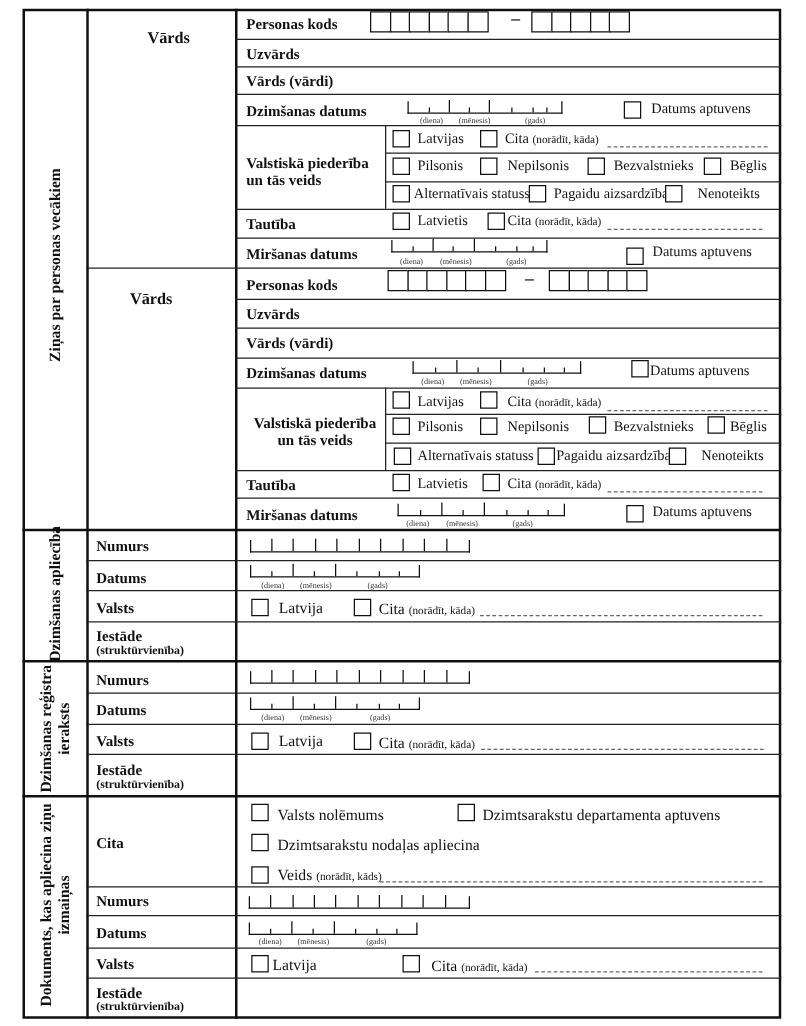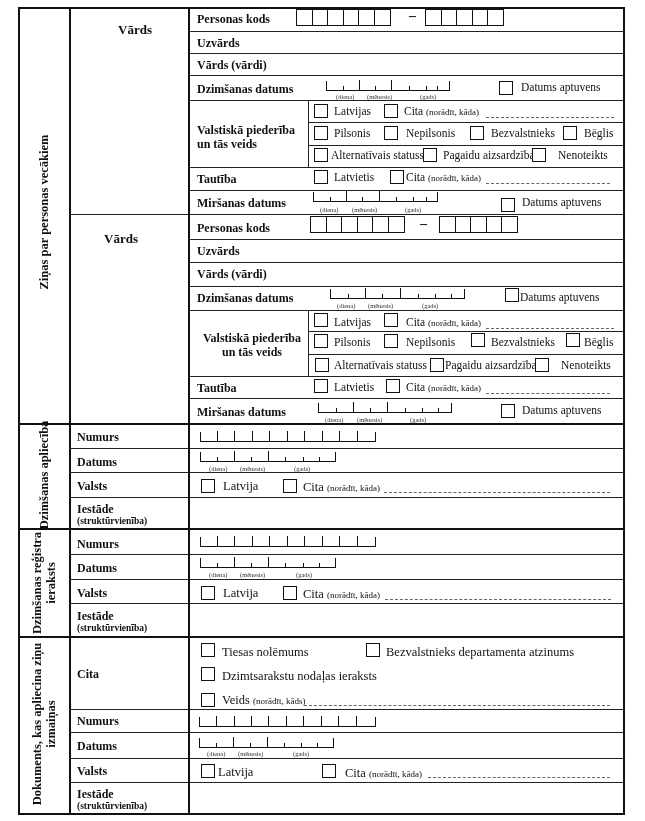--- a/index.html
+++ b/index.html
@@ -331,26 +331,26 @@
 
 <div class="lbl" style="left:77px;top:609px">Iestāde</div>
 <div class="lbl lbl-small" style="left:77px;top:623px">(struktūrvienība)</div>
 <div class="abs" style="left:190px;top:604px;width:432px;height:31px"></div>
 
 <div class="hl thick" style="left:18px;top:636px;width:607px"></div>
 
 <div class="lbl" style="left:77px;top:667px">Cita</div>
 
 <div class="cb" style="left:201px;top:643px"></div>
-<div class="txt txt-lg" style="left:222px;top:645px">Tiesas nolēmums</div>
+<div class="txt txt-lg" style="left:222px;top:645px">Valsts nolēmums</div>
 <div class="cb" style="left:366px;top:643px"></div>
-<div class="txt txt-lg" style="left:386px;top:645px">Bezvalstnieks departamenta atzinums</div>
+<div class="txt txt-lg" style="left:386px;top:645px">Dzimtsarakstu departamenta aptuvens</div>
 
 <div class="cb" style="left:201px;top:667px"></div>
-<div class="txt txt-lg" style="left:222px;top:669px">Dzimtsarakstu nodaļas ieraksts</div>
+<div class="txt txt-lg" style="left:222px;top:669px">Dzimtsarakstu nodaļas apliecina</div>
 
 <div class="cb" style="left:201px;top:693px"></div>
 <div class="txt txt-lg" style="left:222px;top:693px"><span>Veids</span> <small>(norādīt, kāds)</small></div>
 <div class="uline" style="left:304px;top:705px;width:306px"></div>
 <div class="hl" style="left:69px;top:709px;width:556px"></div>
 
 <div class="lbl" style="left:77px;top:714px">Numurs</div>
 <div class="comb" style="left:199px;top:717px;width:177px">
   <i class="tall" style="left:16px"></i>
     <i class="tall" style="left:34px"></i>

